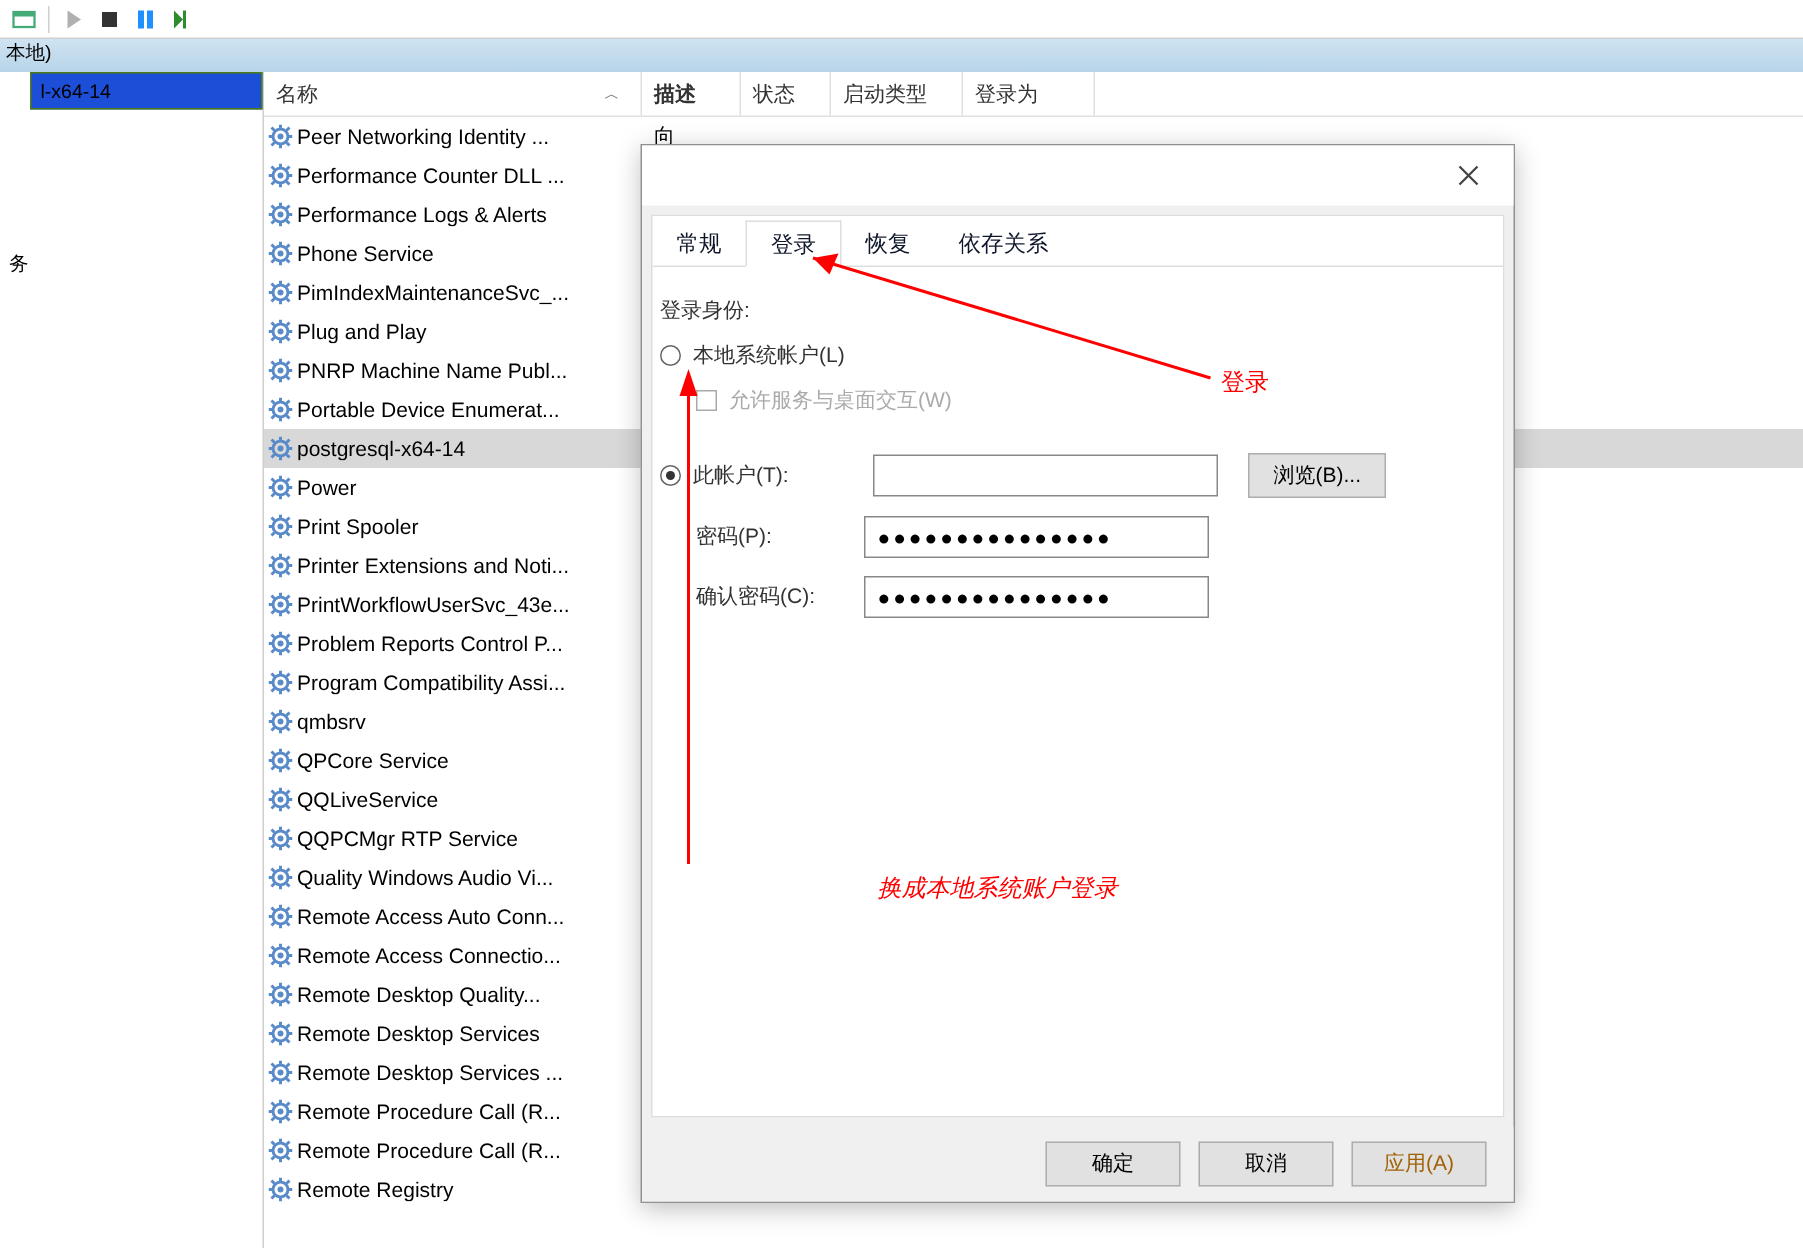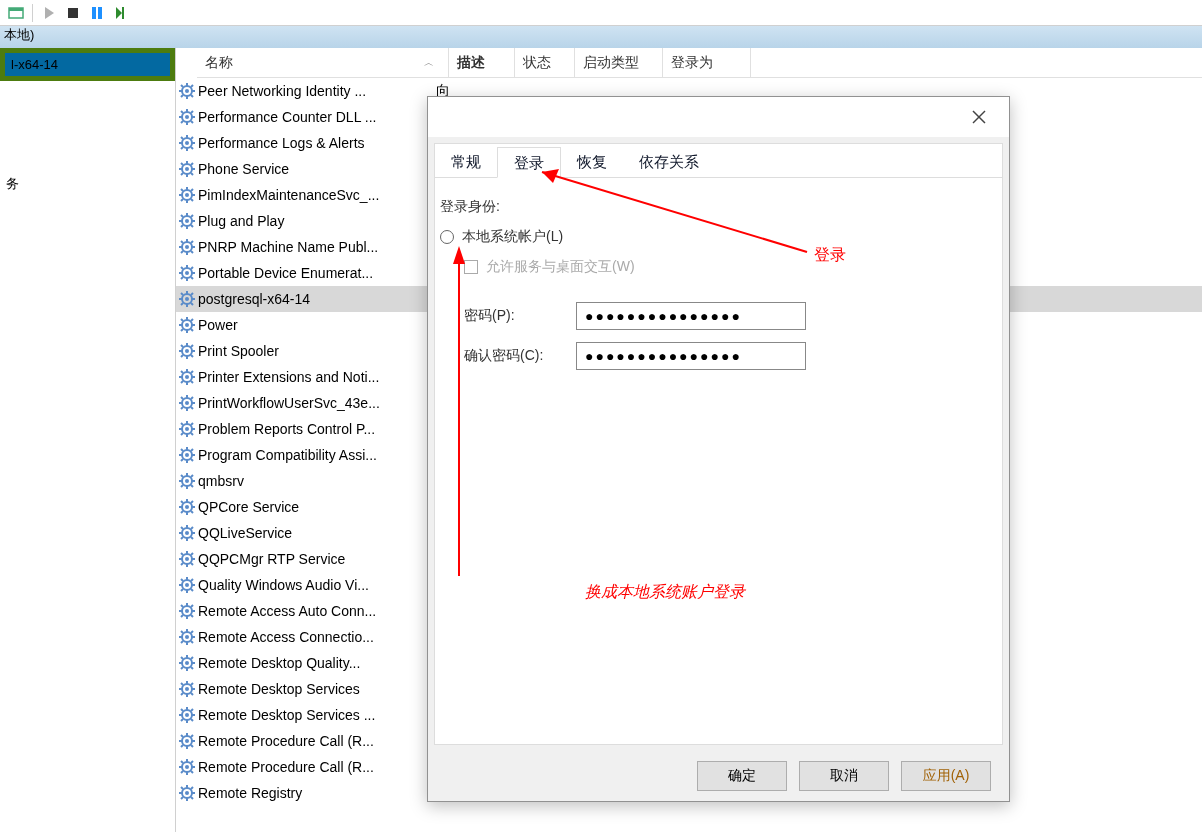--- a/index.html
+++ b/index.html
@@ -39,36 +39,36 @@
   position: absolute;
   left: 0; top: 48px; width: 176px; bottom: 0;
   border-right: 1px solid #d0d0d0;
   background:#fff;
 }
 .left-item {
   padding: 4px 6px;
   font-size: 13px;
 }
 .left-item.sel {
-  background: #0369a1;
-  border:5px solid #4d7c0f;
+  background: #1d4ed8;
+  border:1px solid #4d7c0f;
+  margin-left:20px;
 }
 
 .list-area {
   position: absolute;
   left: 176px; top:48px; right:0; bottom:0;
   background:#fff;
 }
 .col-headers {
   display:flex;
   height:30px;
   align-items:center;
   border-bottom:1px solid #e0e0e0;
   font-size:14px;
-  margin-left:21px;
 }
 .col-headers .col {
   border-right:1px solid #e0e0e0;
   padding: 0 8px;
   height:100%;
   display:flex; align-items:center;
   color:#333;
 }
 .col-name { width:252px; display:flex; align-items:center; gap:24px;}
 .col-name .sort { font-size:10px; color:#666; margin-left:auto; margin-right:6px;}
@@ -937,20 +937,27 @@
         <span class="radio"></span>
         <span>本地系统帐户(L)</span>
       </div>
       <div class="row indent">
         <span class="chk"></span>
         <span class="disabled-text">允许服务与桌面交互(W)</span>
       </div>
 
       <div style="height:14px"></div>
 
+      <div class="row">
+        <span class="radio checked"></span>
+        <span class="lbl">此帐户(T):</span>
+        <input class="txt-input acct" value="" style="">
+        <span style="width:20px"></span>
+        <button class="btn">浏览(B)...</button>
+      </div>
 
       <div class="row indent">
         <span class="lbl" style="width:112px">密码(P):</span>
         <input class="txt-input pw" value="●●●●●●●●●●●●●●●" style="">
       </div>
 
       <div class="row indent">
         <span class="lbl" style="width:112px">确认密码(C):</span>
         <input class="txt-input pw" value="●●●●●●●●●●●●●●●" style="">
       </div>

